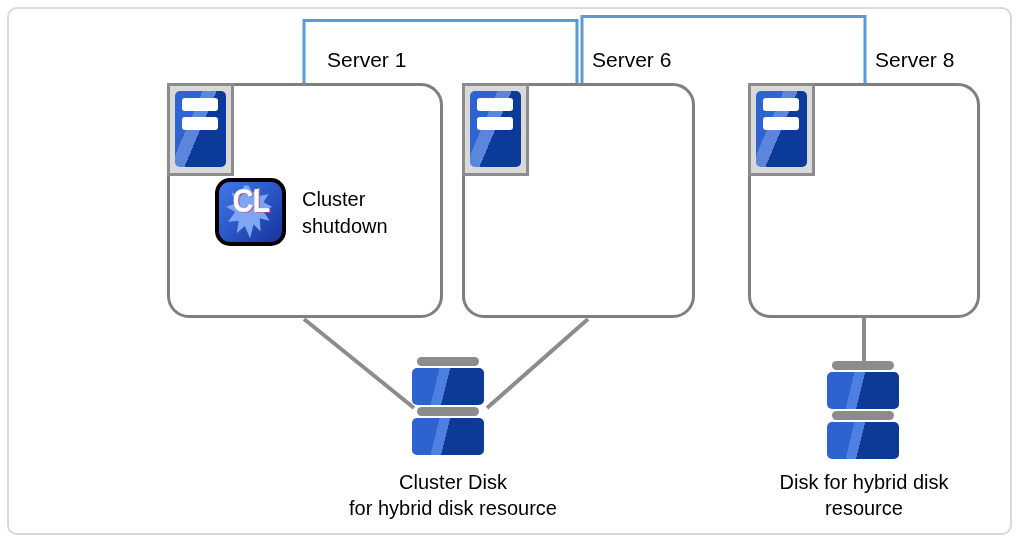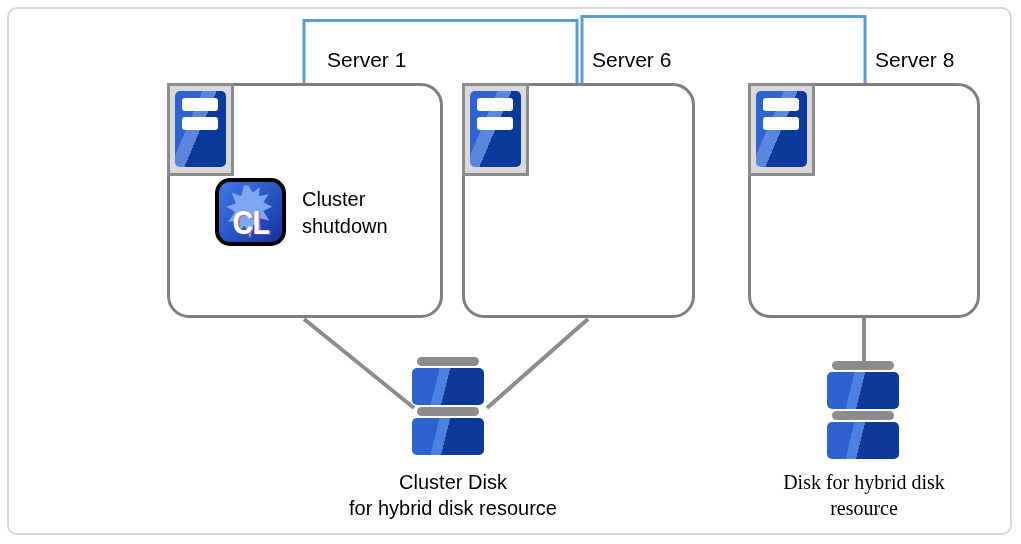--- a/index.html
+++ b/index.html
@@ -83,21 +83,21 @@
   .tower .bar.b2 { top: 26px; }
 
   
   .cl-icon {
     position: absolute; left: 45px; top: 92px;
     width: 71px; height: 68px;
     border: 4px solid #000;
     border-radius: 15px;
     box-sizing: border-box;
     background: linear-gradient(135deg, #4078e5 0%, #2c5ac9 45%, #17339e 100%);
-    display: flex; align-items: flex-end; justify-content: center;
+    display: flex; align-items: flex-start; justify-content: center;
     overflow: hidden;
   }
   .cl-icon svg.splat { position: absolute; inset: 0; width: 100%; height: 100%; }
   .cl-text {
     position: relative;
     color: #fff; font-weight: bold;
     font-size: 33px; letter-spacing: -1px;
     transform: scaleX(0.88);
     text-shadow: 2px 1px 0 rgba(225,70,100,0.55);
   }
@@ -130,21 +130,21 @@
   }
 
   .disk-label {
     position: absolute; top: 469px;
     width: 260px;
     text-align: center;
     font-size: 20px; line-height: 26px;
     white-space: pre-line;
   }
   .disk-label.shared { left: 323px; }
-  .disk-label.hybrid { left: 734px; font-family: Liberation Serif, serif; }
+  .disk-label.hybrid { left: 734px; }
 </style>
 </head>
 <body>
 
 <div class="canvas">
 
   <div class="frame"></div>
 
   <svg class="wires" viewBox="0 0 1021 544" xmlns="http://www.w3.org/2000/svg">
 

